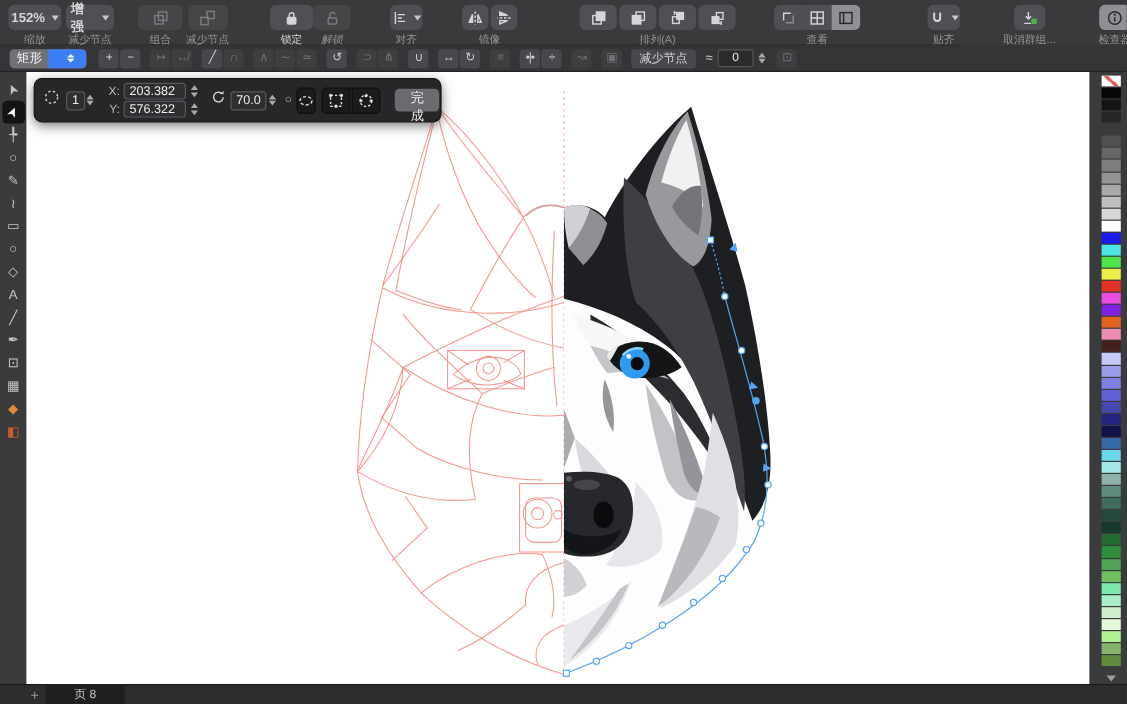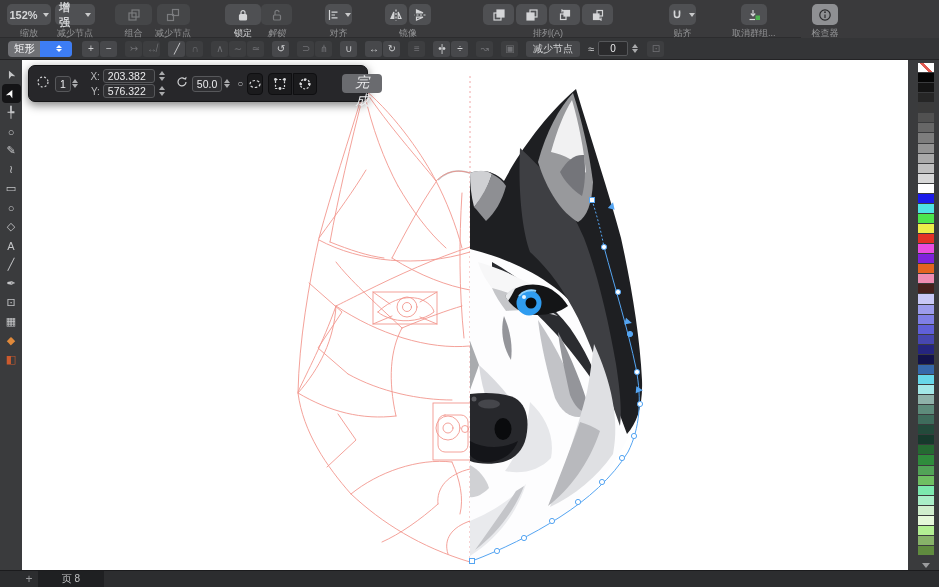--- a/index.html
+++ b/index.html
@@ -73,21 +73,21 @@
     color:#ececee; font-size:10.5px; display:flex; align-items:center; justify-content:flex-end;
     padding:0 4px; }
   .hud-xy { display:flex; flex-direction:column; gap:1px; margin:0 4px 0 8px; }
   .hud-xyrow { display:flex; align-items:center; gap:3px; }
   .hud-xyrow .lab { font-size:10px; color:#b9babc; width:12px; text-align:right; }
   .hud-xyrow .hud-field { width:52px; height:14px; justify-content:flex-start; }
   .hud-xyrow .stepper { height:13px; }
   .hud-btn { height:22px; background:#1b1b1d; border:1px solid #0f0f11; border-radius:4px;
     display:flex; align-items:center; justify-content:center; color:#d8d9db; }
   .hud-done { height:19px; background:#6a6b6f; border:none; border-radius:4px; color:#ededef;
-    font-size:14px; padding:0 13px; margin-left:25px;font-style:italic; }
+    font-size:11px; padding:0 13px; margin-left:12px; }
   .dot-circle { color:#bdbec0; font-size:10px; }
 
   
   .rail { width:31px; height:510px; background:#3a3b3d; flex:none; position:relative; }
   .palette { position:absolute; left:10px; top:3px; width:16px; height:492px; display:flex;
     flex-direction:column; gap:1px; }
   .swatch { flex:1; width:16px; }
   .pal-more { position:absolute; left:14px; bottom:2px; width:0; height:0;
     border-left:4px solid transparent; border-right:4px solid transparent; border-top:5px solid #9b9c9e; }
 
@@ -244,20 +244,49 @@
             <span style="display: flex;">
               <svg width="14" height="14" viewBox="0 0 14 14" fill="none" stroke="currentColor" stroke-width="1.2">
                 <rect x="6" y="2.5" width="5.5" height="5.5"></rect>
                 <rect x="2.5" y="6" width="5.5" height="5.5" fill="currentColor"></rect>
                 <path d="M10,9.5 L10,12 L8,11"></path>
               </svg>
             </span>
           </div>
         </div>
         <div class="tb-label">排列(A)</div>
+      </div>
+      <div class="tb-group" style="margin-left: 32px;">
+        <div class="tb-items seg-wrap">
+          <div class="tb-btn" style="width: 24px;">
+            <span style="display: flex;">
+              <svg width="14" height="14" viewBox="0 0 14 14" fill="none" stroke="currentColor" stroke-width="1.2">
+                <path d="M3,9 V3 H9"></path>
+                <path d="M5,11 H11 V5" opacity="0.45"></path>
+              </svg>
+            </span>
+          </div>
+          <div class="tb-btn" style="width: 24px;">
+            <span style="display: flex;">
+              <svg width="14" height="14" viewBox="0 0 14 14" fill="none" stroke="currentColor" stroke-width="1.2">
+                <rect x="2" y="2" width="10" height="10"></rect>
+                <path d="M2,7 H12 M7,2 V12"></path>
+              </svg>
+            </span>
+          </div>
+          <div class="tb-btn active" style="width: 24px;">
+            <span style="display: flex;">
+              <svg width="14" height="14" viewBox="0 0 14 14" fill="none" stroke="currentColor" stroke-width="1.2">
+                <rect x="2" y="2.5" width="10" height="9"></rect>
+                <path d="M5,2.5 V11.5"></path>
+              </svg>
+            </span>
+          </div>
+        </div>
+        <div class="tb-label">查看</div>
       </div>
       <div class="tb-group" style="margin-left: 56px;">
         <div class="tb-items">
           <div class="tb-btn" style="width: 27px;">
             <span style="display: flex;">
               <svg width="14" height="14" viewBox="0 0 14 14" fill="none" stroke="currentColor" stroke-width="1.2">
                 <path d="M4.5,2.5 v4.5 a2.5,2.5 0 0 0 5,0 v-4.5" stroke-width="1.6"></path>
                 <path d="M3.8,4.8 H5.2 M8.8,4.8 H10.2"></path>
               </svg>
             </span>
@@ -558,21 +587,21 @@
                 <i class="u"></i>
                 <i class="d"></i>
               </span>
           </div>
         </div>
         <span class="hud-ic" id="hud-rot-icon" style="margin-left:4px;"><svg width="14" height="14" viewBox="0 0 14 14" fill="none" stroke="currentColor" stroke-width="1.2">
               <path d="M11,7 a4,4 0 1 1 -1.6,-3.3"></path>
               <path d="M11.6,1.8 L11,4.8 L8.2,3.9 Z" fill="currentColor" stroke="none"></path>
             </svg></span>
         <div class="hud-field" style="width:34px;margin-left:3px;">
-            <span>50.0</span>
+            <span>70.0</span>
           </div>
         <span class="stepper">
             <i class="u"></i>
             <i class="d"></i>
           </span>
         <span class="dot-circle" style="margin:0 4px 0 6px;">○</span>
         <div class="hud-btn" style="width:26px;" id="hud-ellipse-btn">
             <svg width="14" height="14" viewBox="0 0 14 14" fill="none" stroke="currentColor" stroke-width="1.2">
               <ellipse cx="7" cy="7" rx="5" ry="3.5" stroke-dasharray="2.5,1.8"></ellipse>
             </svg>

